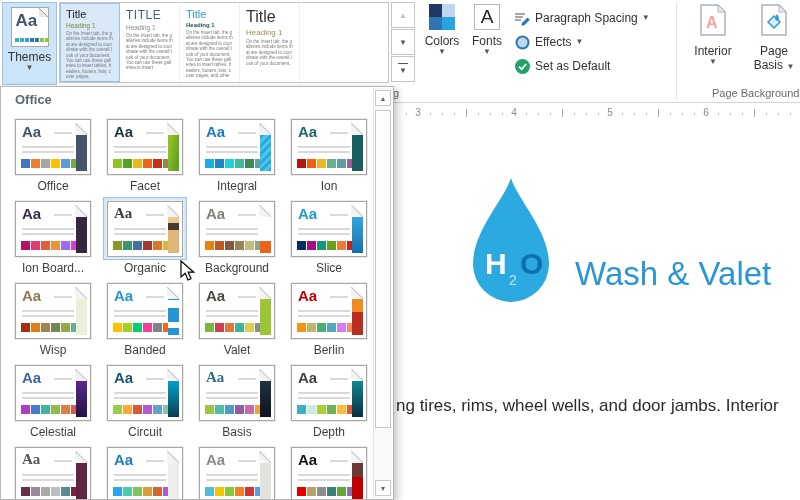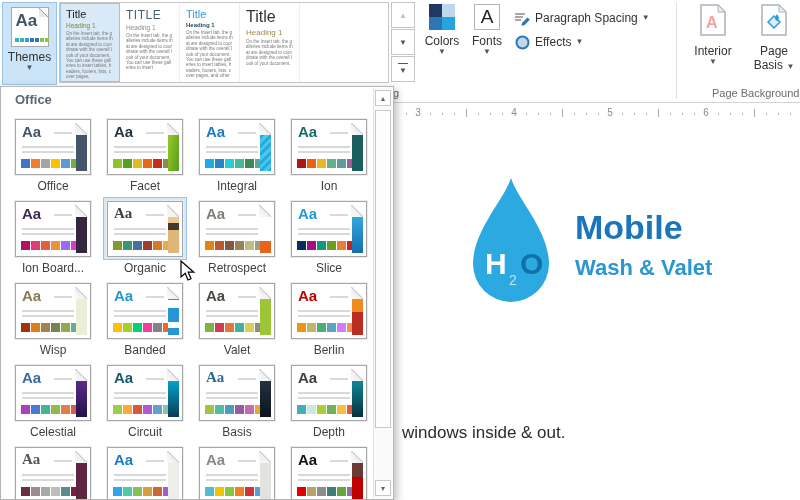--- a/index.html
+++ b/index.html
@@ -65,21 +65,21 @@
   
   #ruler { position:absolute; left:396px; top:105px; width:404px; height:17px; background:#fff; }
   #ruler .rnum  { position:absolute; top:2px; font-size:10px; color:#8a8a8a; transform:translateX(-50%); }
   #ruler .rhalf { position:absolute; top:4px; width:1px; height:8px; background:#a8a8a8; }
   #ruler .rdot  { position:absolute; top:8px; width:1px; height:2px; background:#b5b5b5; }
 
   
   #doc { position:absolute; left:394px; top:122px; width:406px; height:378px; background:#fff; }
   .logo-drop { position:absolute; left:72px; top:54px; }
   .logo-line1 { position:absolute; left:181px; top:86px; font-size:34px; font-weight:700; color:#1b75bc; }
-  .logo-line2 { position:absolute; left:181px; top:133px; font-size:22px; font-weight:700; color:#2b96d4; }
+  .logo-line2 { position:absolute; left:181px; top:133px; font-size:33px; font-weight:400; color:#2b96d4; }
   .body-line1 { position:absolute; left:2px;  top:274px; font-size:17px; color:#2b2b2b; white-space:nowrap; }
   .body-line2 { position:absolute; left:8px;  top:301px; font-size:17px; color:#2b2b2b; white-space:nowrap; }
 
   
   #dropdown { position:absolute; left:0; top:86px; width:394px; height:414px;
     background:#fff; border:1px solid #b5b5b5; box-shadow:3px 3px 8px rgba(0,0,0,.25);
     overflow:hidden; z-index:10; }
   .dd-header { position:absolute; left:14px; top:5px; font-size:13px; font-weight:700; color:#5b6878; }
   .dd-scroll { position:absolute; right:1px; top:1px; bottom:1px; width:19px; background:#fafafa; border-left:1px solid #e4e4e4; }
   .dd-scroll .btn { position:absolute; left:1px; width:16px; height:16px; background:#fff;
@@ -195,20 +195,29 @@
         <span class="arr">▼</span>
       </div>
       <div class="mini-row">
         <span class="mico">
           <svg width="17" height="17" viewBox="0 0 17 17">
             <circle cx="8.5" cy="8.5" r="6" fill="#bdd7ee" stroke="#2e75b6" stroke-width="2"></circle>
           </svg>
         </span>
         <span>Effects</span>
         <span class="arr">▼</span>
+      </div>
+      <div class="mini-row">
+        <span class="mico">
+          <svg width="17" height="17" viewBox="0 0 17 17">
+            <circle cx="8.5" cy="8.5" r="7.5" fill="#21a366"></circle>
+            <path d="M5 8.7 L7.6 11.2 L12.2 6" stroke="#fff" stroke-width="1.8" fill="none"></path>
+          </svg>
+        </span>
+        <span>Set as Default</span>
       </div>
     </div>
 
     <div class="vsep" style="left:676px;"></div>
 
     <div class="big-btn" style="left:684px; width:58px;">
       <div>
         <svg width="26" height="32" viewBox="0 0 26 32">
           <path d="M1 1 H18 L25 8 V31 H1 Z" fill="#fff" stroke="#aab3c0" stroke-width="1.5"></path>
           <path d="M18 1 L18 8 L25 8 Z" fill="#e8ecf2" stroke="#aab3c0"></path>
@@ -277,23 +286,22 @@
 
   <div id="doc">
     <div class="logo-drop">
       <svg width="90" height="132" viewBox="0 0 90 132">
         <path d="M45 2 C52 24 83 55 83 88 A38 38 0 0 1 7 88 C7 55 38 24 45 2 Z" fill="#2BA9E0"></path>
         <text x="19" y="98" font-size="30" font-weight="700" fill="#ffffff" font-family="Liberation Sans, sans-serif">H</text>
         <text x="43" y="109" font-size="14" fill="#BFE4F5" font-family="Liberation Sans, sans-serif">2</text>
         <text x="54" y="98" font-size="30" font-weight="700" fill="#0E71AC" font-family="Liberation Sans, sans-serif">O</text>
       </svg>
     </div>
-    <div class="logo-line1">Mobile</div>
     <div class="logo-line2">Wash &amp; Valet</div>
-    <div class="body-line2">windows inside &amp; out.</div>
+    <div class="body-line1">ng tires, rims, wheel wells, and door jambs. Interior</div>
   </div>
 
   <div id="dropdown">
     <div class="dd-header">Office</div>
     <div id="themes-grid">
         <div class="tcell">
           <div class="twrap">
             <div class="thumb">
               <div class="taa" style="color: rgb(68, 84, 106);">Aa</div>
               <div class="tl tl1"></div>
@@ -430,21 +438,21 @@
                 <span style="background: rgb(189, 88, 44);"></span>
                 <span style="background: rgb(134, 86, 64);"></span>
                 <span style="background: rgb(155, 131, 87);"></span>
                 <span style="background: rgb(194, 188, 128);"></span>
                 <span style="background: rgb(148, 160, 136);"></span>
               </div>
               <div class="tedge" style="background: linear-gradient(rgb(255, 255, 255) 0px, rgb(255, 255, 255) 74%, rgb(232, 100, 27) 74%);"></div>
               <div class="tcurl"></div>
             </div>
           </div>
-          <div class="tname">Retrospect</div>
+          <div class="tname">Background</div>
         </div>
         <div class="tcell">
           <div class="twrap">
             <div class="thumb">
               <div class="taa" style="color: rgb(30, 156, 215);">Aa</div>
               <div class="tl tl1"></div>
               <div class="tl tl2"></div>
               <div class="tl tl3"></div>
               <div class="tsw">
                 <span style="background: rgb(5, 47, 97);"></span>

